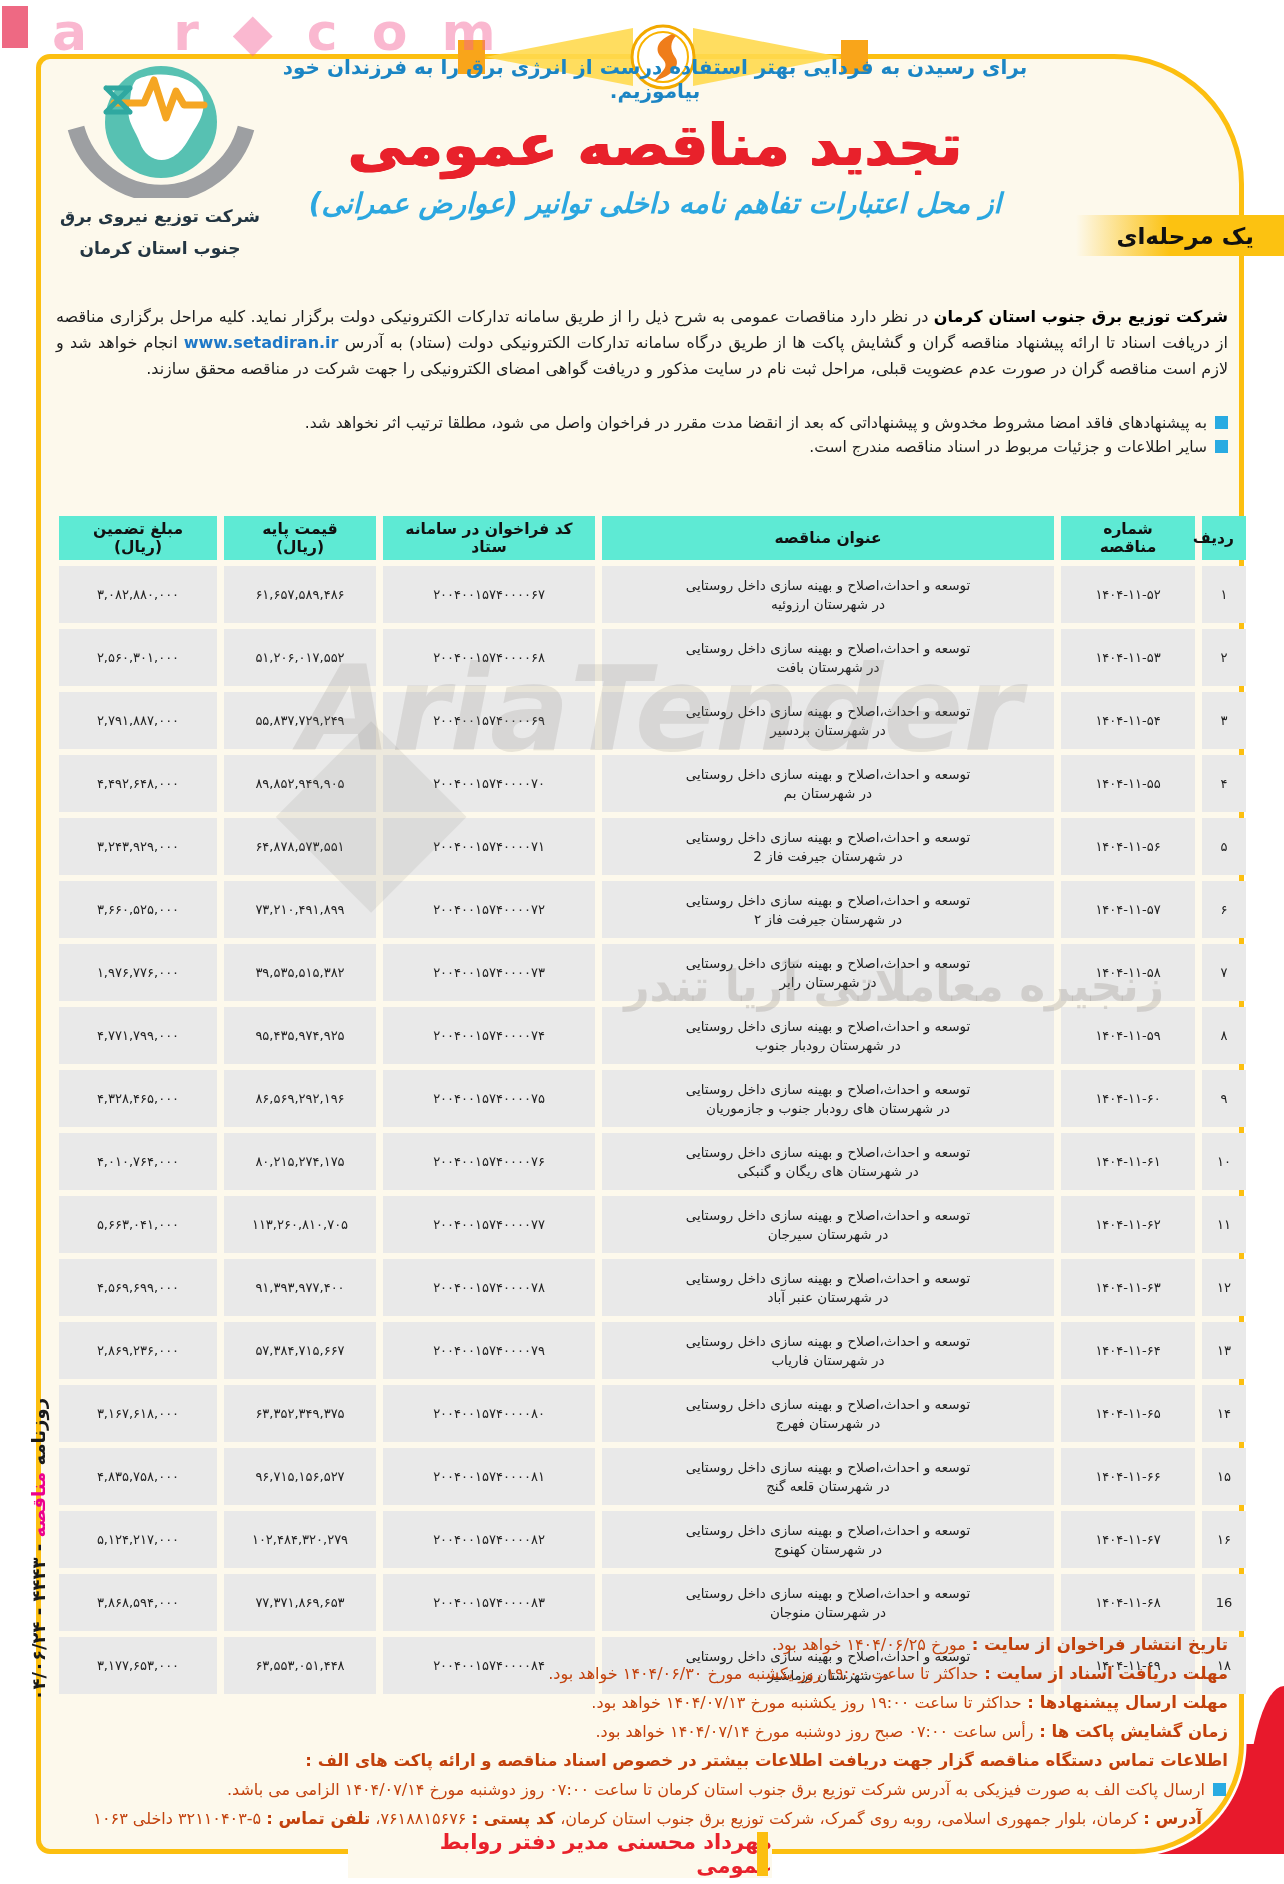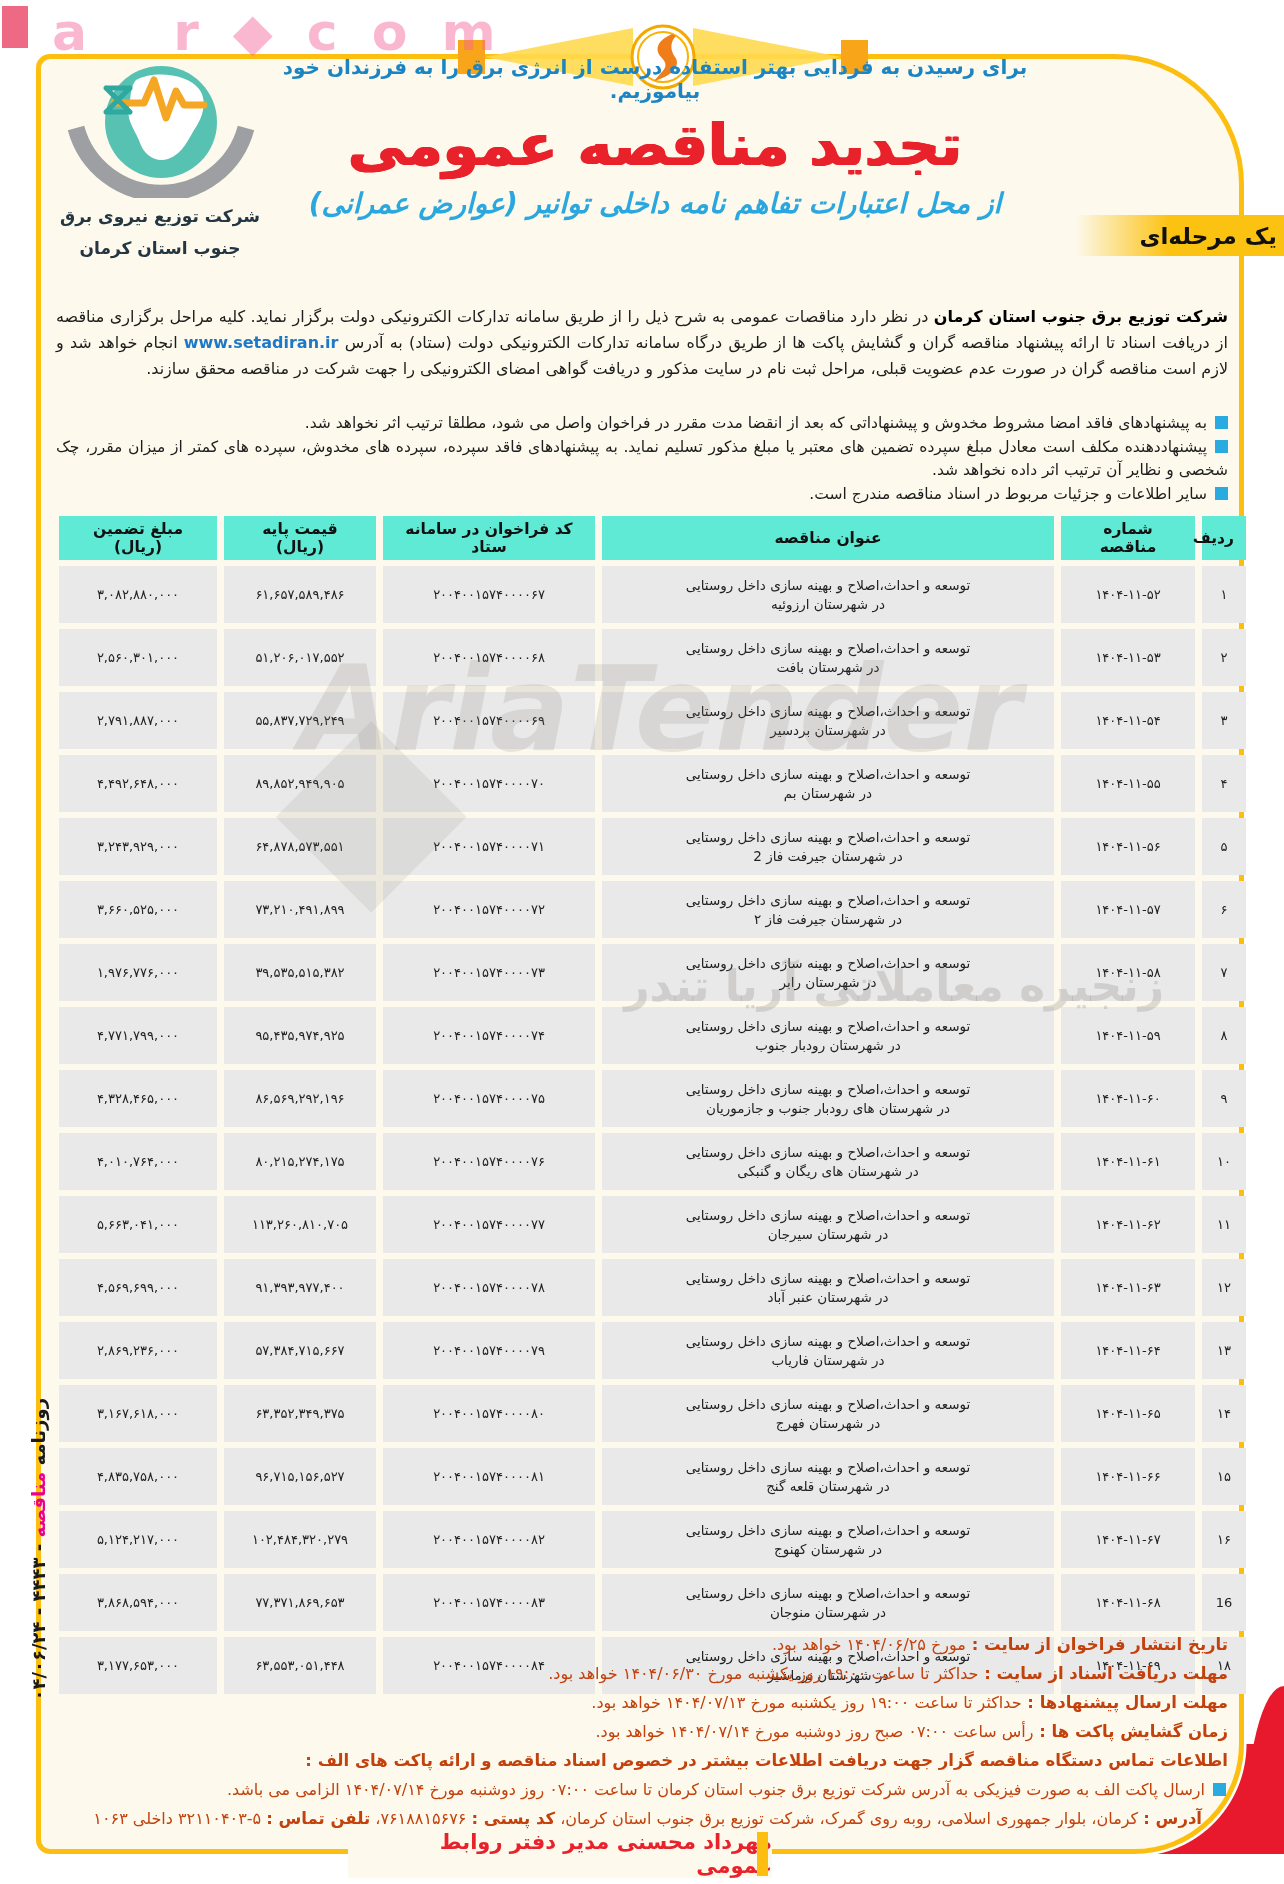--- a/index.html
+++ b/index.html
@@ -22,21 +22,21 @@
   .red-corner{position:absolute;left:1134px;top:1744px;width:150px;height:110px;z-index:2;
       background:radial-gradient(circle 115px at 0 0, rgba(0,0,0,0) 0 112px, #e8192c 113px);
       border-bottom-right-radius:36px;}
   .red-sliver{position:absolute;left:1245px;top:1686px;width:39px;height:168px;background:#e8192c;
       border-top-left-radius:40px 160px;z-index:2;}
   
   .emblem{position:absolute;left:428px;top:16px;width:470px;height:86px;z-index:4;}
   
   .stage-tab{position:absolute;right:0;top:215px;width:208px;height:41px;z-index:5;
       background:linear-gradient(to left,#fcc211 0%,#fcc211 55%,rgba(252,194,17,0) 100%);
-      display:flex;align-items:center;justify-content:flex-start;padding-right:7px;box-sizing:border-box;
+      display:flex;align-items:center;justify-content:flex-start;padding-right:30px;box-sizing:border-box;
       font-size:23px;font-weight:bold;color:#111;}
   
   .logo{position:absolute;left:56px;top:58px;width:210px;height:140px;z-index:4;}
   .logo-caption{position:absolute;left:40px;top:200px;width:240px;text-align:center;z-index:4;
       font-size:17px;font-weight:bold;color:#243642;line-height:32px;}
   
   .head-wrap{position:absolute;left:255px;top:55px;width:800px;text-align:center;z-index:4;}
   .slogan{font-size:20px;font-weight:bold;color:#1b85c4;}
   .main-title{margin-top:8px;font-size:58px;font-weight:900;color:#e8212b;letter-spacing:1px;
       text-shadow:1px 0 0 #e8212b, -1px 0 0 #e8212b;}
@@ -125,21 +125,20 @@
     <div class="main-title">تجدید مناقصه عمومی</div>
     <div class="subtitle2">از محل اعتبارات تفاهم نامه داخلی توانیر (عوارض عمرانی)</div>
   </div>
 
   <div class="intro">
     <b>شرکت توزیع برق جنوب استان کرمان</b><span> در نظر دارد مناقصات عمومی به شرح ذیل را از طریق سامانه تدارکات الکترونیکی دولت برگزار نماید. کلیه مراحل برگزاری مناقصه از دریافت اسناد تا ارائه پیشنهاد مناقصه گران و گشایش پاکت ها از طریق درگاه سامانه تدارکات الکترونیکی دولت (ستاد) به آدرس </span><span class="url">www.setadiran.ir</span><span> انجام خواهد شد و لازم است مناقصه گران در صورت عدم عضویت قبلی، مراحل ثبت نام در سایت مذکور و دریافت گواهی امضای الکترونیکی را جهت شرکت در مناقصه محقق سازند.</span>
   </div>
 
   <div class="notes" id="notes">
       <div class="note"><span class="sq"></span>به پیشنهادهای فاقد امضا مشروط مخدوش و پیشنهاداتی که بعد از انقضا مدت مقرر در فراخوان واصل می شود، مطلقا ترتیب اثر نخواهد شد.</div>
-      <div class="note"><span class="sq"></span>پیشنهاددهنده مکلف است معادل مبلغ سپرده تضمین های معتبر یا مبلغ مذکور تسلیم نماید. به پیشنهادهای فاقد سپرده، سپرده های مخدوش، سپرده های کمتر از میزان مقرر، چک شخصی و نظایر آن ترتیب اثر داده نخواهد شد.</div>
       <div class="note"><span class="sq"></span>سایر اطلاعات و جزئیات مربوط در اسناد مناقصه مندرج است.</div>
     </div>
 
   <table class="tender-table">
     <colgroup>
       <col style="width:44px">
         <col style="width:134px">
         <col style="width:452px">
       <col style="width:212px">
         <col style="width:152px">

